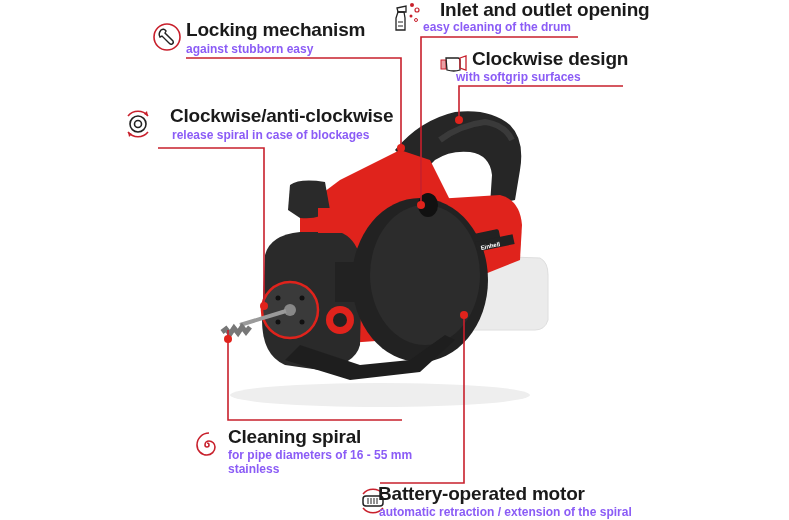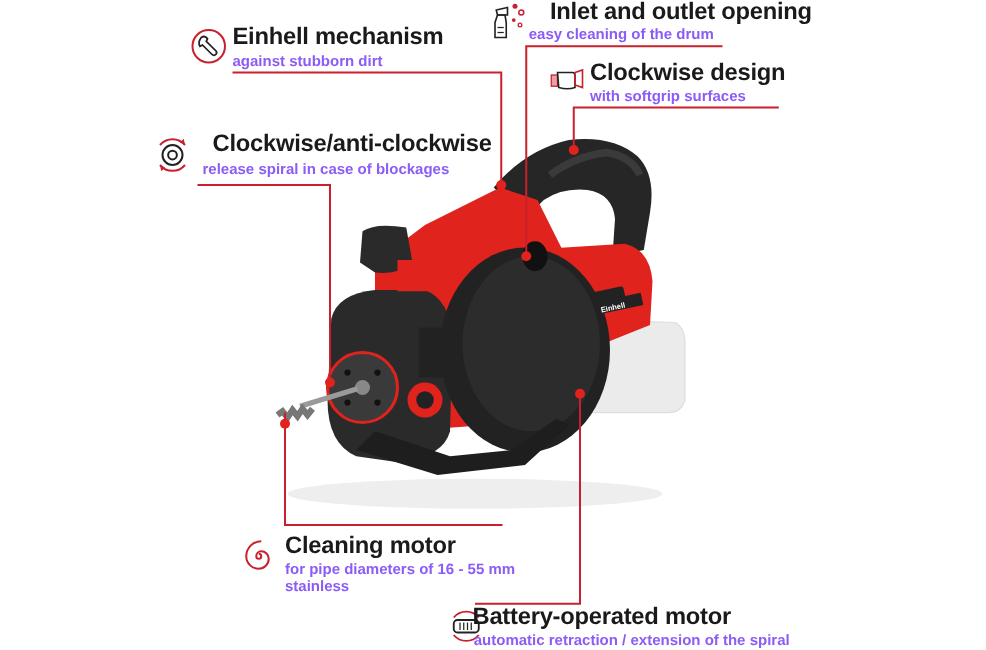--- a/index.html
+++ b/index.html
@@ -81,22 +81,22 @@
     <circle cx="228" cy="339" r="4"></circle>
     <circle cx="464" cy="315" r="4"></circle>
   </g>
 </svg>
 
 <div class="feature" style="left:152px; top:18px;">
   <svg class="icon" width="30" height="30" viewBox="0 0 30 30" style="left:0; top:4px;">
     <circle cx="15" cy="15" r="13" fill="none" stroke="#c8202c" stroke-width="1.6"></circle>
     <path d="M9 8 Q12 6 14 9 L13 11 L21 19 Q22 21 20 22 Q19 23 17 21 L10 14 L8 15 Q6 12 9 8 Z" fill="none" stroke="#222" stroke-width="1.4"></path>
   </svg>
-  <div class="ftitle" style="position:absolute; left:34px; top:2px;">Einhell mechanism</div>
-  <div class="fsub" style="position:absolute; left:34px; top:24px;">against stubborn dirt</div>
+  <div class="ftitle" style="position:absolute; left:34px; top:2px;">Locking mechanism</div>
+  <div class="fsub" style="position:absolute; left:34px; top:24px;">against stubborn easy</div>
 </div>
 
 <div class="feature" style="left:392px; top:0px;">
   <svg class="icon" width="30" height="32" viewBox="0 0 30 32" style="left:0; top:0;">
     <path d="M6 12 L12 12 L13 18 L13 30 L4 30 L4 18 Z" fill="none" stroke="#222" stroke-width="1.3"></path>
     <path d="M5 8 L14 6 L14 12 L6 12 Z" fill="none" stroke="#222" stroke-width="1.3"></path>
     <line x1="6" y1="22" x2="11" y2="22" stroke="#222"></line>
       <line x1="6" y1="26" x2="11" y2="26" stroke="#222"></line>
     <circle cx="20" cy="5" r="2" fill="#c8202c"></circle>
       <circle cx="25" cy="10" r="2" fill="none" stroke="#c8202c" stroke-width="1.2"></circle>
@@ -107,41 +107,41 @@
   <div class="fsub" style="position:absolute; left:31px; top:20px;">easy cleaning of the drum</div>
 </div>
 
 <div class="feature" style="left:440px; top:48px;">
   <svg class="icon" width="30" height="24" viewBox="0 0 30 24" style="left:0; top:4px;">
     <rect x="1" y="8" width="5" height="9" fill="#e8a0a5" stroke="#c8202c"></rect>
     <path d="M6 6 L18 6 Q20 6 20 9 L20 18 Q14 20 7 18 Z" fill="none" stroke="#222" stroke-width="1.3"></path>
     <path d="M20 6 L26 4 L26 18 L20 16 Z" fill="none" stroke="#c8202c" stroke-width="1.3"></path>
   </svg>
   <div class="ftitle" style="position:absolute; left:32px; top:1px;">Clockwise design</div>
-  <div class="fsub" style="position:absolute; left:32px; top:22px;">with softgrip surfaces</div>
+  <div class="fsub" style="position:absolute; left:16px; top:22px;">with softgrip surfaces</div>
 </div>
 
 <div class="feature" style="left:122px; top:106px;">
   <svg class="icon" width="32" height="32" viewBox="0 0 32 32" style="left:0; top:2px;">
     <path d="M6 8 A13 13 0 0 1 26 8" fill="none" stroke="#c8202c" stroke-width="1.6"></path>
     <path d="M26 24 A13 13 0 0 1 6 24" fill="none" stroke="#c8202c" stroke-width="1.6"></path>
     <polygon points="26,8 22,6 25,3" fill="#c8202c"></polygon>
     <polygon points="6,24 10,26 7,29" fill="#c8202c"></polygon>
     <circle cx="16" cy="16" r="8" fill="none" stroke="#222" stroke-width="1.6"></circle>
     <circle cx="16" cy="16" r="3.5" fill="none" stroke="#222" stroke-width="1.6"></circle>
   </svg>
   <div class="ftitle" style="position:absolute; left:48px; top:0px;">Clockwise/anti-clockwise</div>
-  <div class="fsub" style="position:absolute; left:40px; top:22px;">release spiral in case of blockages</div>
+  <div class="fsub" style="position:absolute; left:50px; top:22px;">release spiral in case of blockages</div>
 </div>
 
 <div class="feature" style="left:192px; top:426px;">
   <svg class="icon" width="30" height="30" viewBox="0 0 30 30" style="left:0; top:4px;">
     <path d="M15 15 m0 -2 a2 2 0 1 1 -2 2 a4 4 0 0 1 4 -4 a6 6 0 0 1 6 6 a8 8 0 0 1 -8 8 a10 10 0 0 1 -10 -10 a12 12 0 0 1 12 -12" fill="none" stroke="#c8202c" stroke-width="1.6"></path>
   </svg>
-  <div class="ftitle" style="position:absolute; left:36px; top:1px;">Cleaning motor</div>
+  <div class="ftitle" style="position:absolute; left:36px; top:1px;">Cleaning spiral</div>
   <div class="fsub" style="position:absolute; left:36px; top:22px;">for pipe diameters of 16 - 55 mm</div>
   <div class="fsub" style="position:absolute; left:36px; top:36px;">stainless</div>
 </div>
 
 <div class="feature" style="left:358px; top:484px;">
   <svg class="icon" width="30" height="30" viewBox="0 0 30 30" style="left:0; top:2px;">
     <path d="M5 8 A13 13 0 0 1 25 8" fill="none" stroke="#c8202c" stroke-width="1.5"></path>
     <path d="M25 22 A13 13 0 0 1 5 22" fill="none" stroke="#c8202c" stroke-width="1.5"></path>
     <rect x="5" y="10" width="20" height="10" rx="3" fill="none" stroke="#222" stroke-width="1.5"></rect>
     <line x1="10" y1="12" x2="10" y2="18" stroke="#222"></line>

